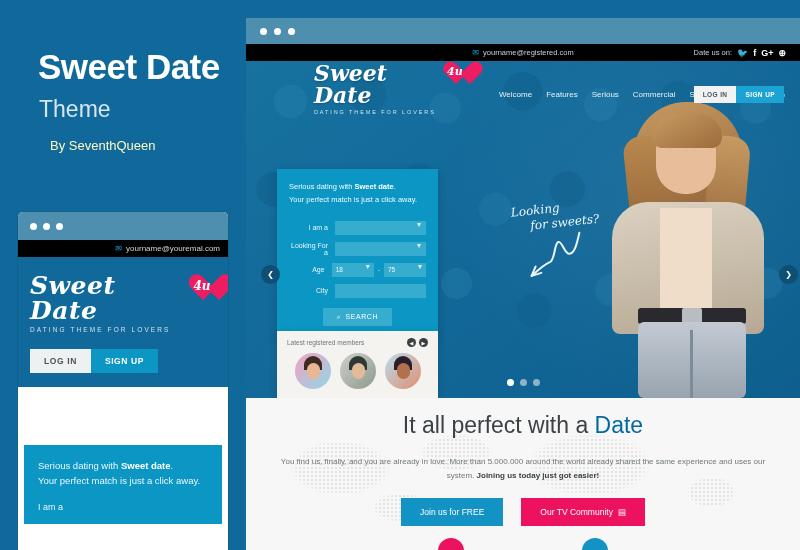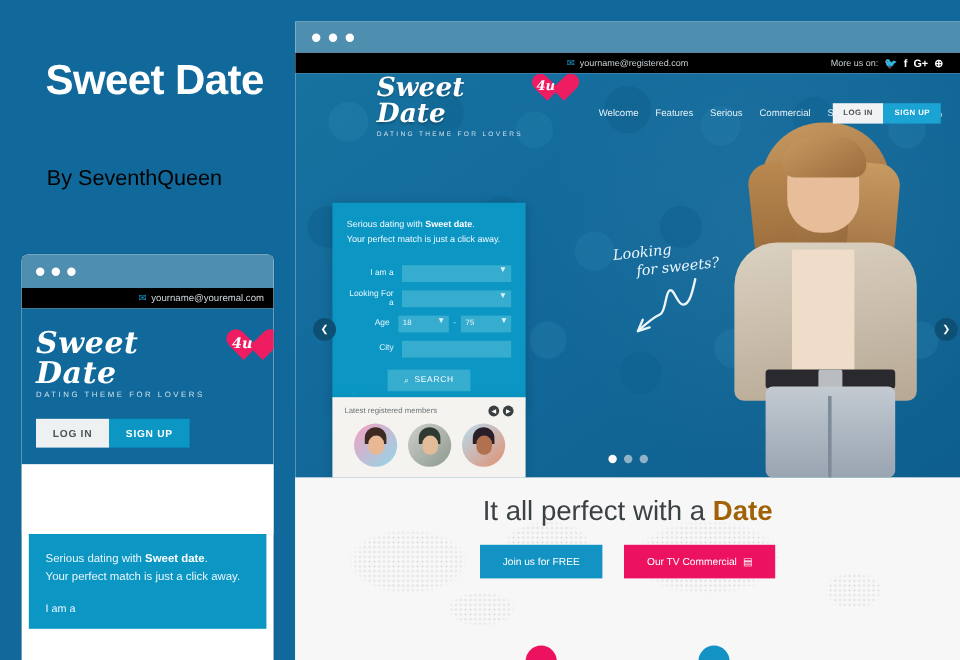--- a/index.html
+++ b/index.html
@@ -18,22 +18,22 @@
   .promo-title {
     position: absolute; left: 38px; top: 49px;
     font-size: 35px; font-weight: bold; color: #ffffff;
     letter-spacing: -0.5px; line-height: 1;
   }
   .promo-sub {
     position: absolute; left: 39px; top: 96px;
     font-size: 23px; color: #d6e6ef; font-weight: normal;
   }
   .promo-author {
-    position: absolute; left: 39px; top: 138px;
-    font-size: 18px; color: #000000;
+    position: absolute; left: 50px; top: 138px;
+    font-size: 13px; color: #fef9c3;
   }
 
   
   .mobile {
     position: absolute; left: 18px; top: 212px;
     width: 210px; height: 338px;
     background: #ffffff;
     border-radius: 5px 5px 0 0;
     overflow: hidden;
     box-shadow: 0 0 0 1px rgba(0,0,0,0.06);
@@ -339,21 +339,21 @@
       radial-gradient(ellipse 40px 20px at 28% 72%, #000 60%, transparent 72%);
     mask-image:
       radial-gradient(ellipse 70px 38px at 17% 46%, #000 60%, transparent 72%),
       radial-gradient(ellipse 50px 26px at 38% 36%, #000 60%, transparent 72%),
       radial-gradient(ellipse 86px 44px at 62% 44%, #000 60%, transparent 72%),
       radial-gradient(ellipse 34px 22px at 84% 62%, #000 60%, transparent 72%),
       radial-gradient(ellipse 40px 20px at 28% 72%, #000 60%, transparent 72%);
   }
   .cta-inner { position: relative; z-index: 2; text-align: center; padding-top: 14px; }
   .cta h2 { font-size: 23px; color: #3b4245; font-weight: normal; }
-  .cta h2 b { color: #a16207; font-weight: bold; margin-top: 12px; }
+  .cta h2 b { color: #0369a1; font-weight: normal; margin-top: 12px; }
   .cta p {
     font-size: 8px; color: #6f777a; line-height: 1.75;
     max-width: 498px; margin: 16px auto 0 auto;
   }
   .cta p b { color: #3b4245; }
   .cta-btns { display: flex; justify-content: center; gap: 18px; margin-top: 15px; }
   .cta-btns .b {
     font-size: 8.5px; color: #fff; padding: 9px 19px; display:flex; align-items:center; gap:5px;
   }
   .b.free { background: #1393c4; }
@@ -361,20 +361,21 @@
   .circles { position: absolute; left:0; right:0; bottom: -14px; z-index: 3; display:flex; justify-content:center; gap: 118px; }
   .circles i { width: 26px; height: 26px; border-radius: 50%; display:block; }
   .circles i.pink { background: #ec1260; }
   .circles i.blue { background: #1393c4; }
 </style>
 </head>
 <body>
 
 <div class="promo">
   <div class="promo-title">Sweet Date</div>
+  <div class="promo-sub">Theme</div>
   <div class="promo-author">By SeventhQueen</div>
 </div>
 
 <div class="mobile">
   <div class="mobile-chrome">
     <i></i>
     <i></i>
     <i></i>
   </div>
   <div class="mobile-topbar">
@@ -414,21 +415,21 @@
     <i></i>
     <i></i>
   </div>
 
   <div class="d-topbar">
     <div class="mailgrp">
       <span class="ic">✉</span>
       <span>yourname@registered.com</span>
     </div>
     <div class="findgrp">
-      <span>More us on:</span>
+      <span>Date us on:</span>
       <span class="soc">🐦</span>
       <span class="soc">f</span>
       <span class="soc">G+</span>
       <span class="soc">⊕</span>
     </div>
   </div>
 
   <div class="d-hero">
     <div class="collage"></div>
 
@@ -549,26 +550,29 @@
       <i></i>
     </div>
   </div>
 
   <div class="cta">
     <div class="worldmap"></div>
     <div class="cta-inner">
       <h2>
         <span>It all perfect with a </span><b>Date</b>
       </h2>
+      <p>
+        <span>You find us, finally, and you are already in love. More than 5.000.000 around the world already shared the same experience and uses our system. </span><b>Joining us today just got easier!</b>
+      </p>
       <div class="cta-btns">
         <div class="b free">
           <span>Join us for FREE</span>
         </div>
         <div class="b tv">
-          <span>Our TV Commercial</span>
+          <span>Our TV Community</span>
           <span>▤</span>
         </div>
       </div>
     </div>
     <div class="circles">
       <i class="pink"></i>
       <i class="blue"></i>
     </div>
   </div>
 </div>

